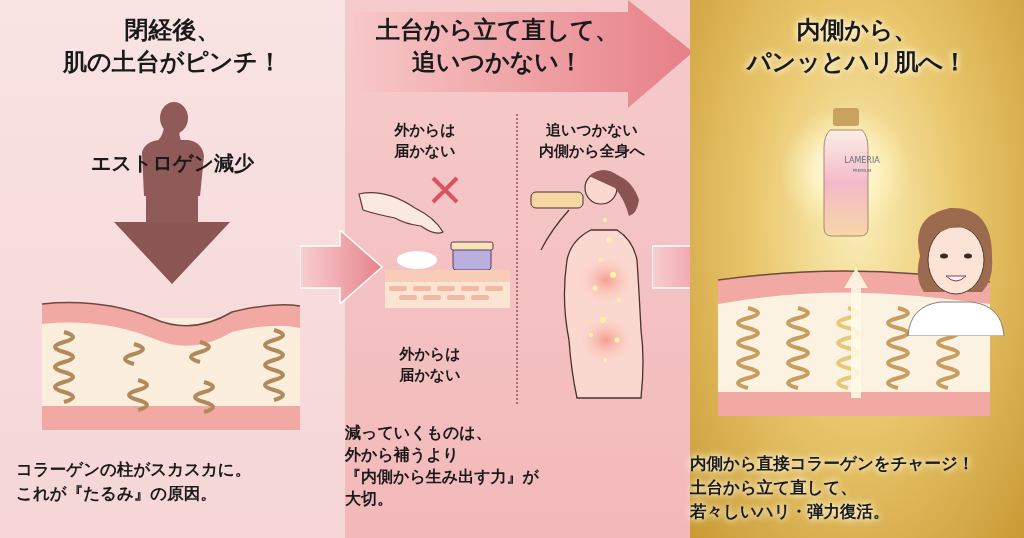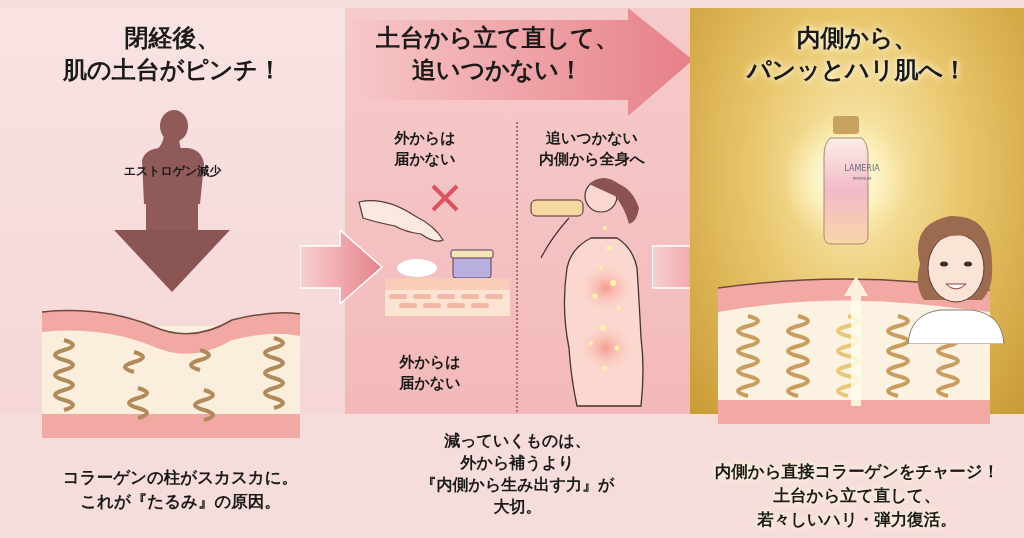--- a/index.html
+++ b/index.html
@@ -1,44 +1,44 @@
 <!DOCTYPE html>
 <html><head>
 <meta charset="utf-8">
 <style>
   * { box-sizing: border-box; margin: 0; padding: 0; }
   html, body { width: 1024px; height: 538px; overflow: hidden; }
   body { font-family: "DejaVu Sans", "Liberation Sans", sans-serif; position: relative; background: #f7dcdc; }
-  .panel { position: absolute; top: 8px; height: 406px; }
+  .panel { position: absolute; top: 0; height: 538px; }
   .p1 { left: 0; width: 345px; background: linear-gradient(180deg, #f9e3e3 0%, #f6d6d6 100%); }
   .p2 { left: 345px; width: 345px; background: linear-gradient(180deg, #f6cbcb 0%, #f3b9ba 100%); }
   .p3 { left: 690px; width: 334px; background: radial-gradient(ellipse at 50% 40%, #fbeeb9 0%, #e9c66c 45%, #c99a35 100%); }
   .title { position: absolute; left: 0; right: 0; text-align: center; font-weight: bold; color: #1a1a1a; font-size: 24px; line-height: 32px; white-space: pre-line; }
-  .caption { position: absolute; left: 0; right: 0; text-align: center; font-weight: bold; color: #1a1a1a; font-size: 16.5px; line-height: 24px; white-space: pre-line; }
+  .caption { position: absolute; left: 0; right: 0; text-align: left; font-weight: bold; color: #1a1a1a; font-size: 16.5px; line-height: 24px; white-space: pre-line; }
   .label { position: absolute; font-weight: bold; color: #1a1a1a; font-size: 15px; line-height: 21px; text-align: center; white-space: pre-line; }
   .glow { text-shadow: 0 0 6px #fff8e0, 0 0 10px #fff4d0; }
   
   .side-arrow { position: absolute; }
   svg { display: block; }
 </style>
 </head>
 <body>
 
 <div class="panel p1">
   <div class="title" style="top:14px;">閉経後、
 肌の土台がピンチ！</div>
 
   <svg style="position:absolute;left:112px;top:96px;" width="120" height="190" viewBox="0 0 120 190">
     <ellipse cx="62" cy="22" rx="14" ry="16" fill="#8f5a58"></ellipse>
     <path d="M52 32 Q50 42 44 46 L70 46 Q66 40 68 30 Z" fill="#8f5a58"></path>
     <path d="M30 56 Q34 44 50 44 L76 44 Q90 46 92 60 L88 100 L32 100 Z" fill="#8f5a58"></path>
     <rect x="34" y="98" width="52" height="32" fill="#8f5a58"></rect>
     <path d="M2 126 L118 126 L60 188 Z" fill="#8a5553"></path>
   </svg>
-  <div class="label" style="left:0;right:0;top:153px;font-size:12px;">エストロゲン減少</div>
+  <div class="label" style="left:0;right:0;top:153px;font-size:20px;">エストロゲン減少</div>
 
 
   <svg style="position:absolute;left:42px;top:298px;" width="258" height="132" viewBox="0 0 258 132">
     <rect x="0" y="20" width="258" height="100" fill="#fbeedd"></rect>
     <path d="M0 6 Q60 0 110 20 Q150 38 190 14 Q230 4 258 8 L258 30 Q230 24 190 34 Q150 58 110 40 Q60 20 0 26 Z" fill="#f2a8a3"></path>
     <path d="M0 6 Q60 0 110 20 Q150 38 190 14 Q230 4 258 8" stroke="#6e4a3e" stroke-width="1.5" fill="none"></path>
     <rect x="0" y="108" width="258" height="24" fill="#f2a8a3"></rect>
     <g fill="none" stroke="#b08a5a" stroke-width="4">
       <path d="M22 34 q18 5 0 10 q-18 5 0 10 q18 5 0 10 q-18 5 0 10 q18 5 0 10 q-18 5 0 10 q18 5 0 10"></path>
       <path d="M92 46 q18 5 0 10 q-18 5 0 10"></path>

